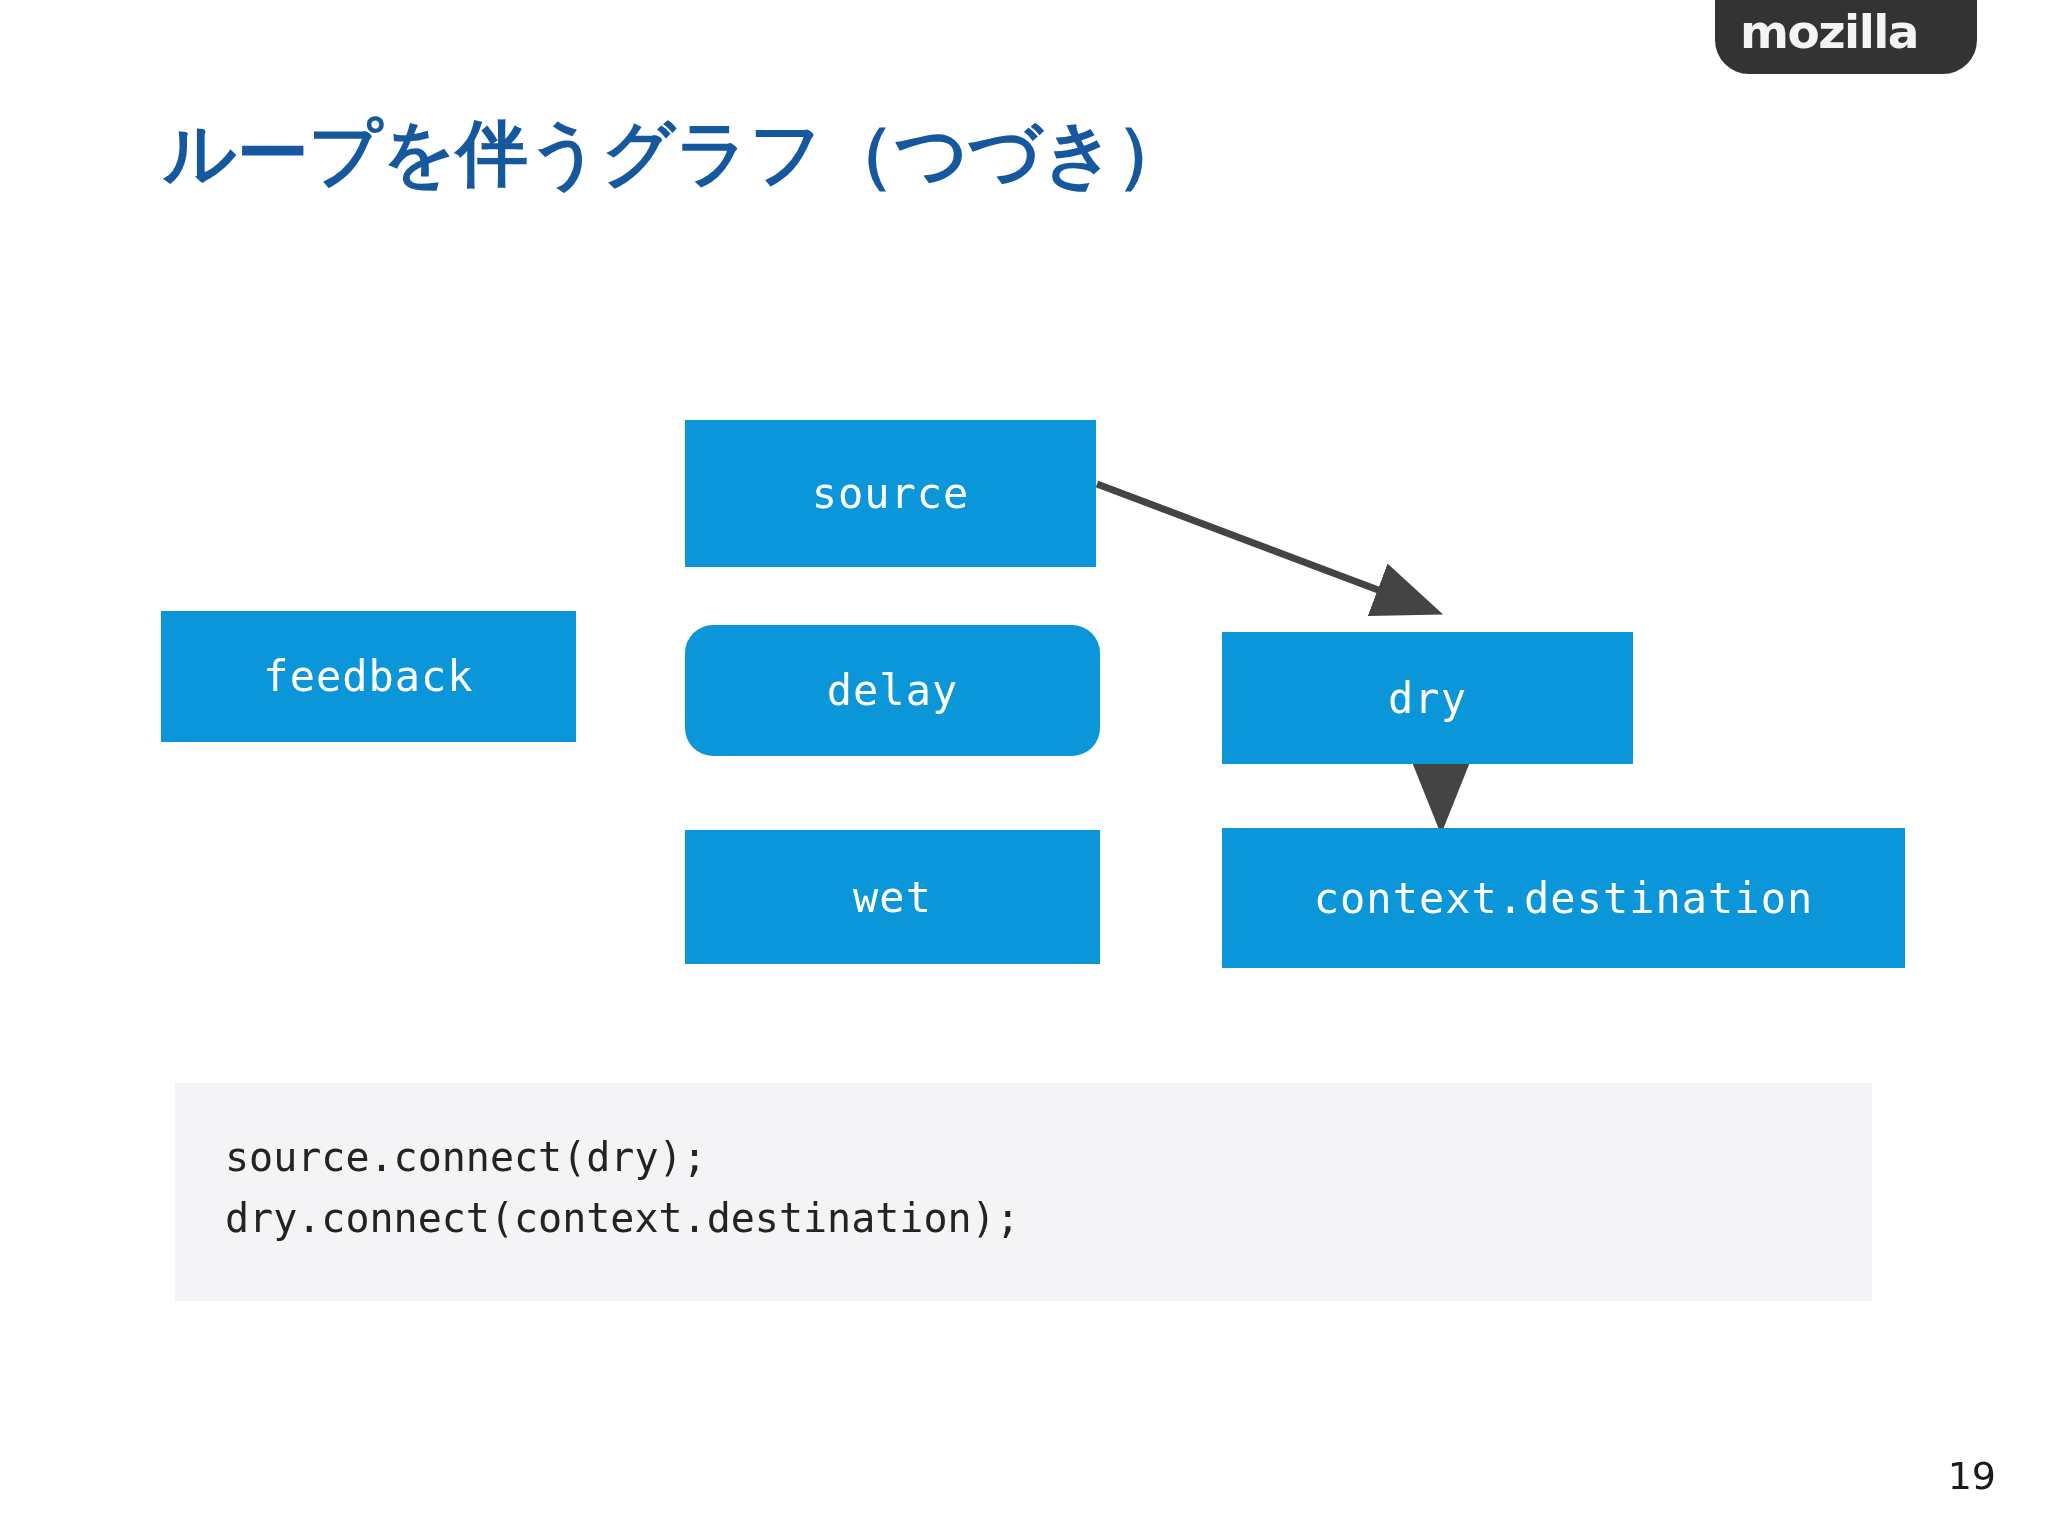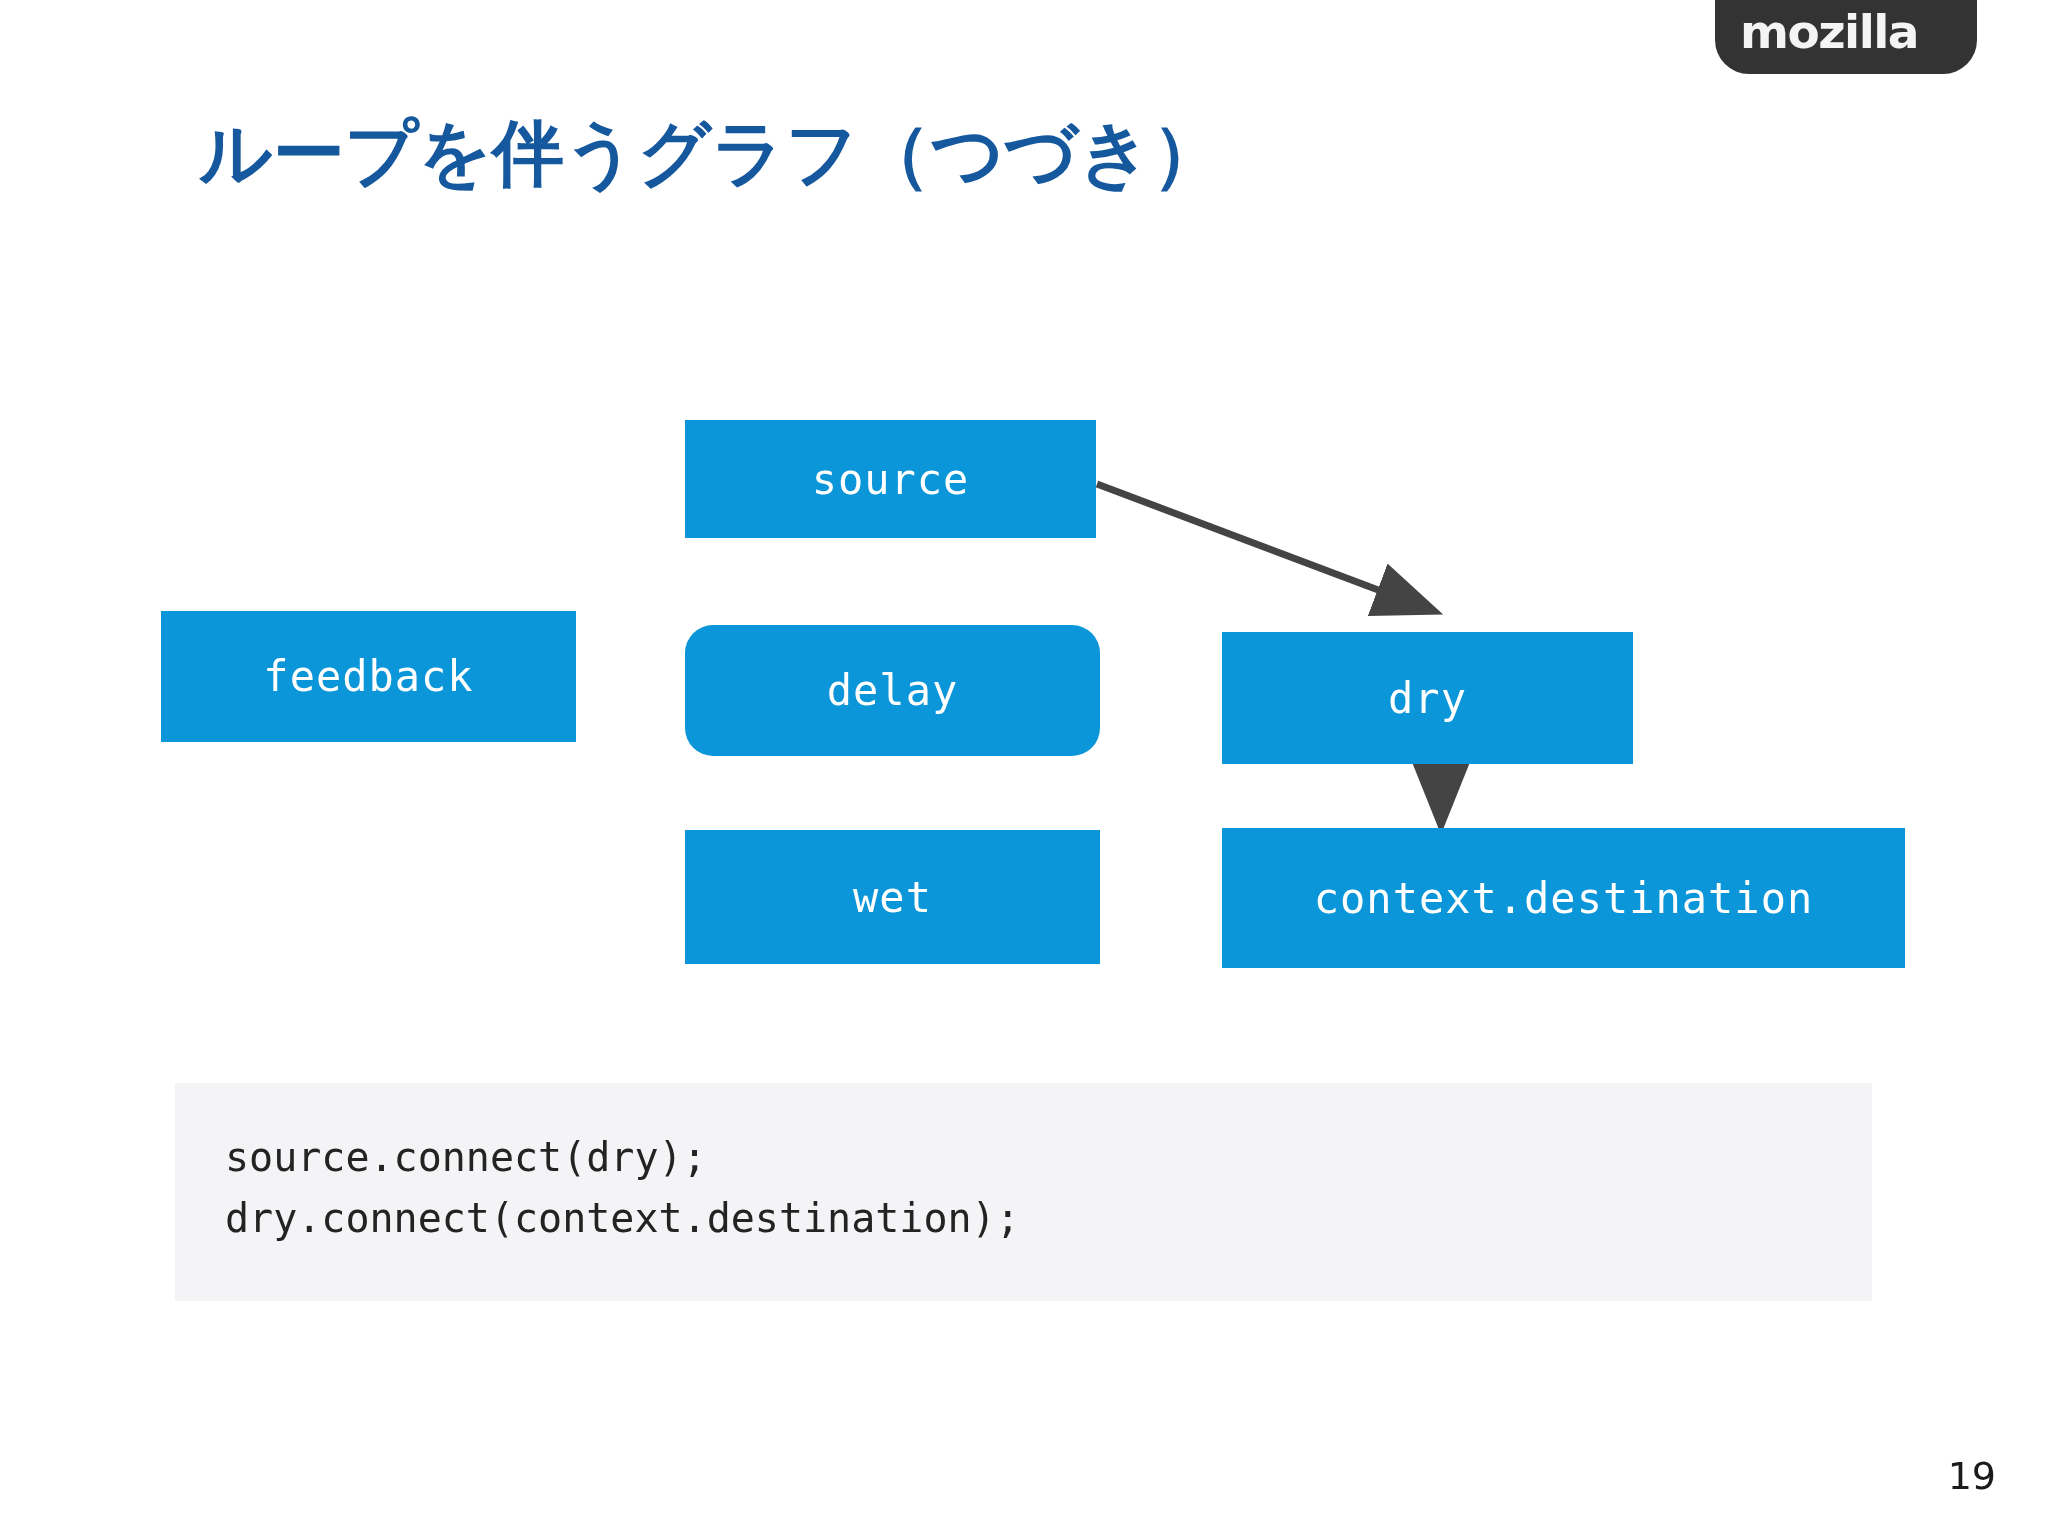--- a/index.html
+++ b/index.html
@@ -77,21 +77,20 @@
     position: absolute;
     left: 163px;
     top: 112px;
     font-family: "DejaVu Sans", sans-serif;
     font-size: 72px;
     font-weight: bold;
     color: #15589e;
     letter-spacing: 0px;
     white-space: nowrap;
     line-height: 1.15;
-    margin-left: 36px;
   }
 
   
   .diagram {
     position: absolute;
     left: 0;
     top: 0;
     width: 2048px;
     height: 1060px;
   }
@@ -100,21 +99,21 @@
     background: #0a96d8;
     color: #ffffff;
     font-family: "DejaVu Sans Mono", monospace;
     font-size: 42px;
     display: flex;
     align-items: center;
     justify-content: center;
     letter-spacing: 1px;
     box-sizing: border-box;
   }
-  .node-source           { left: 685px;  top: 420px; width: 411px; height: 118px; }
+  .node-source           { left: 685px;  top: 420px; width: 411px; height: 147px; }
   .node-feedback         { left: 161px;  top: 611px; width: 415px; height: 131px; }
   .node-delay            { left: 685px;  top: 625px; width: 415px; height: 131px; border-radius: 28px; }
   .node-dry              { left: 1222px; top: 620px; width: 411px; height: 132px; margin-top: 12px; }
   .node-wet              { left: 685px;  top: 830px; width: 415px; height: 134px; }
   .node-destination      { left: 1222px; top: 828px; width: 683px; height: 140px; }
 
   .edges {
     position: absolute;
     left: 0; top: 0;
     width: 2048px;

